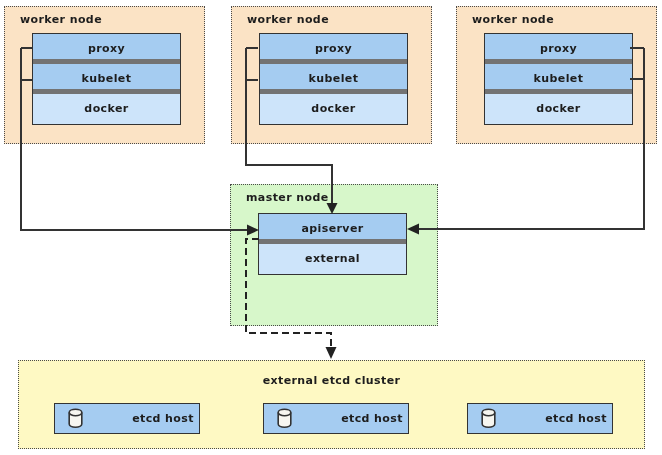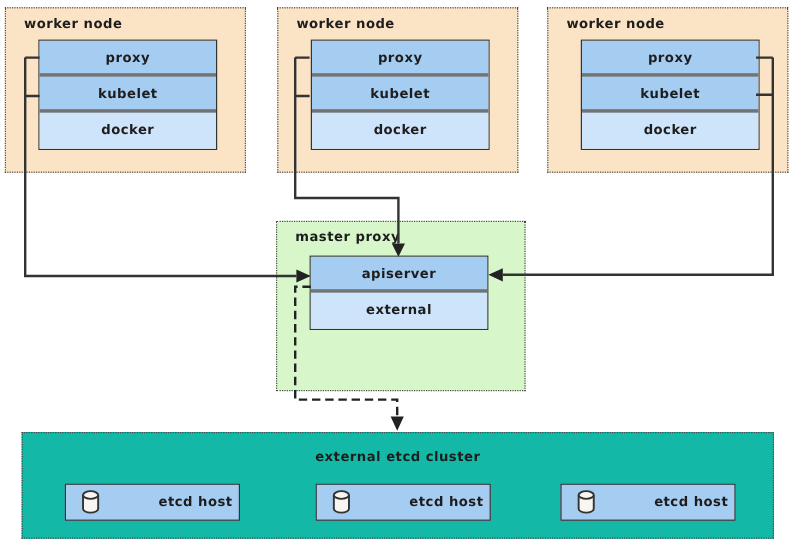--- a/index.html
+++ b/index.html
@@ -8,26 +8,26 @@
     position:relative; width:662px; height:455px; background:#ffffff; overflow:hidden;
     font-size:11px; font-weight:bold; color:#1d1d1d; letter-spacing:0.4px;
   }
   .zone { position:absolute; border:1px dotted #4a4a4a; }
   .zone-title { position:absolute; left:15px; top:6px; white-space:nowrap; }
   .worker { background:#fbe3c5; width:201px; height:138px; top:6px; }
   .worker1 { left:4px; }
   .worker2 { left:231px; }
   .worker3 { left:456px; }
   .master { background:#d7f7ca; left:230px; top:184px; width:208px; height:142px; }
-  .etcd-zone { background:#14b8a6; left:18px; top:360px; width:627px; height:89px; }
+  .etcd-zone { background:#fef9c3; left:18px; top:360px; width:627px; height:89px; }
   .etcd-title { position:absolute; top:13px; left:0; width:100%; text-align:center; }
   .stack { position:absolute; left:27px; width:149px; border:1px solid #333; }
   .worker .stack { top:26px; }
   .master .stack { top:28px; }
-  .row { height:30px; line-height:30px; text-align:center; border-bottom:3px solid #737373; background:#a5ccf1; }
+  .row { height:30px; line-height:30px; text-align:center; border-bottom:5px solid #737373; background:#a5ccf1; }
   .row:last-child { border-bottom:none; }
   .row.light { background:#cde4fa; }
   .etcd-host {
     position:absolute; top:42px; width:146px; height:31px;
     background:#a5ccf1; border:1px solid #333;
   }
   .etcd-host .host-label { position:absolute; left:0; top:0; width:100%; height:100%; line-height:29px; text-align:center;margin-left:36px; }
   .etcd-host .db-icon { position:absolute; left:12px; top:4px; }
   .host1 { left:35px; } .host2 { left:244px; } .host3 { left:448px; }
   svg.connectors { position:absolute; left:0; top:0; z-index:5; pointer-events:none; }
@@ -58,21 +58,21 @@
   <div class="zone worker worker3">
     <div class="zone-title">worker node</div>
     <div class="stack">
       <div class="row">proxy</div>
       <div class="row">kubelet</div>
       <div class="row light">docker</div>
     </div>
   </div>
 
   <div class="zone master">
-    <div class="zone-title">master proxy</div>
+    <div class="zone-title">master node</div>
     <div class="stack">
       <div class="row">apiserver</div>
       <div class="row light">external</div>
     </div>
   </div>
 
   <div class="zone etcd-zone">
     <div class="etcd-title">external etcd cluster</div>
 
     <div class="etcd-host host1">

